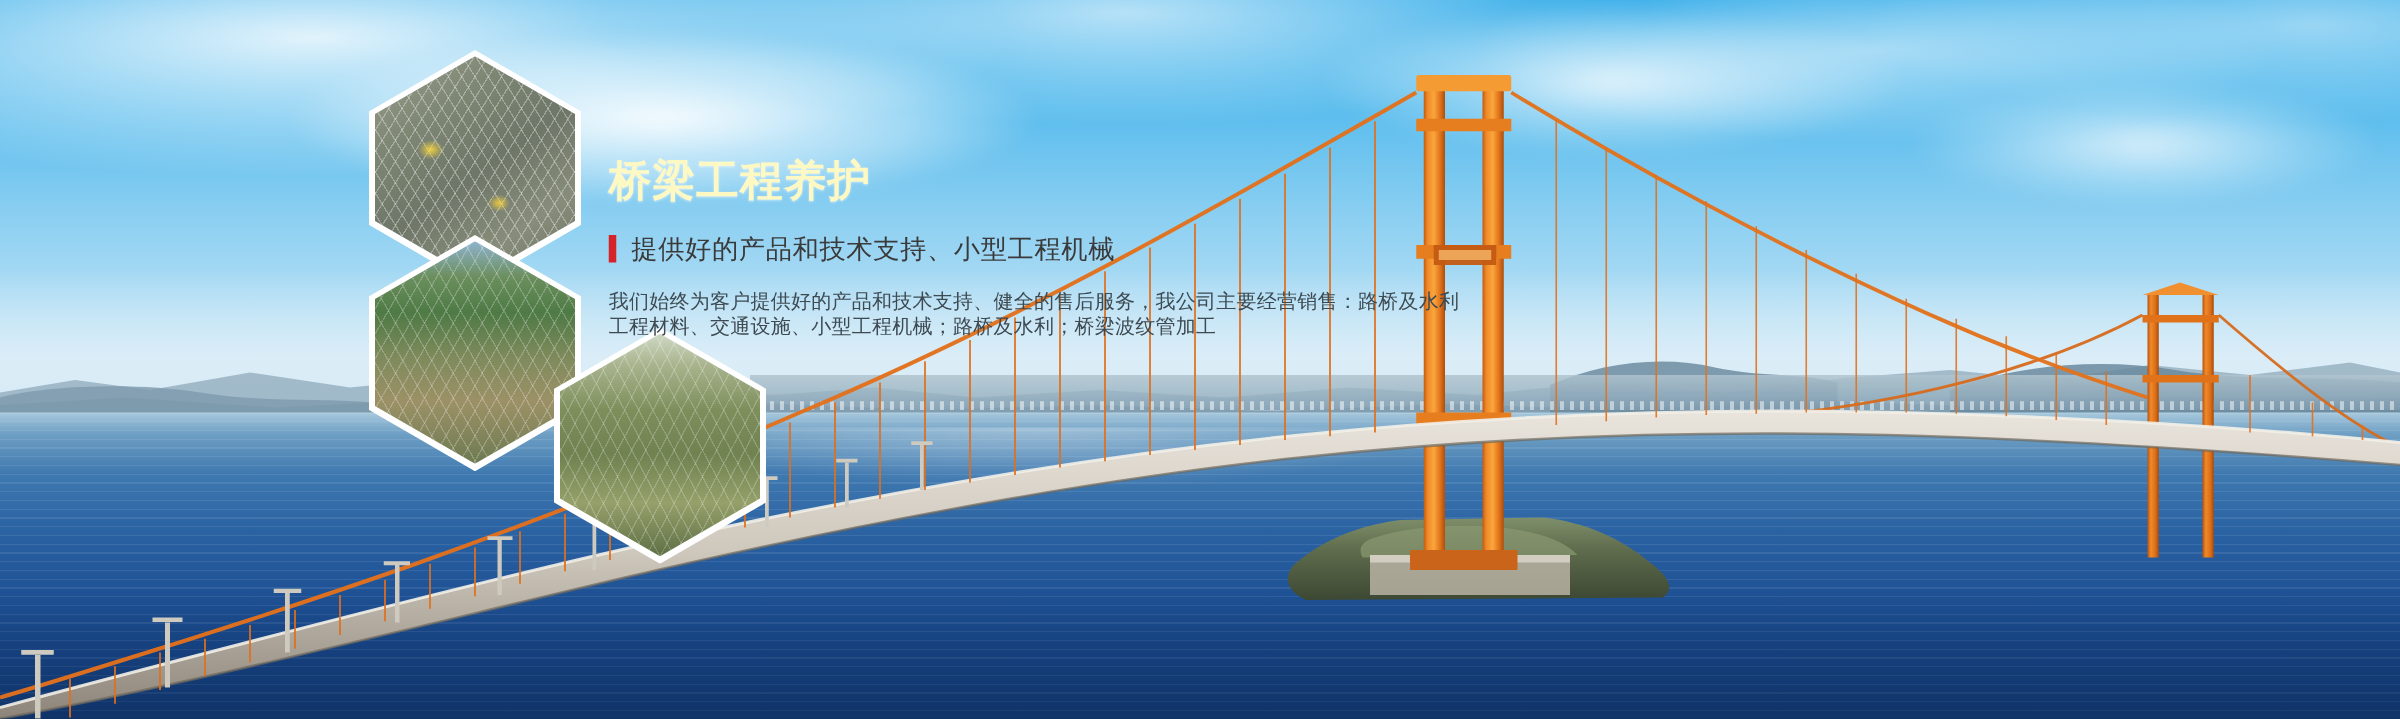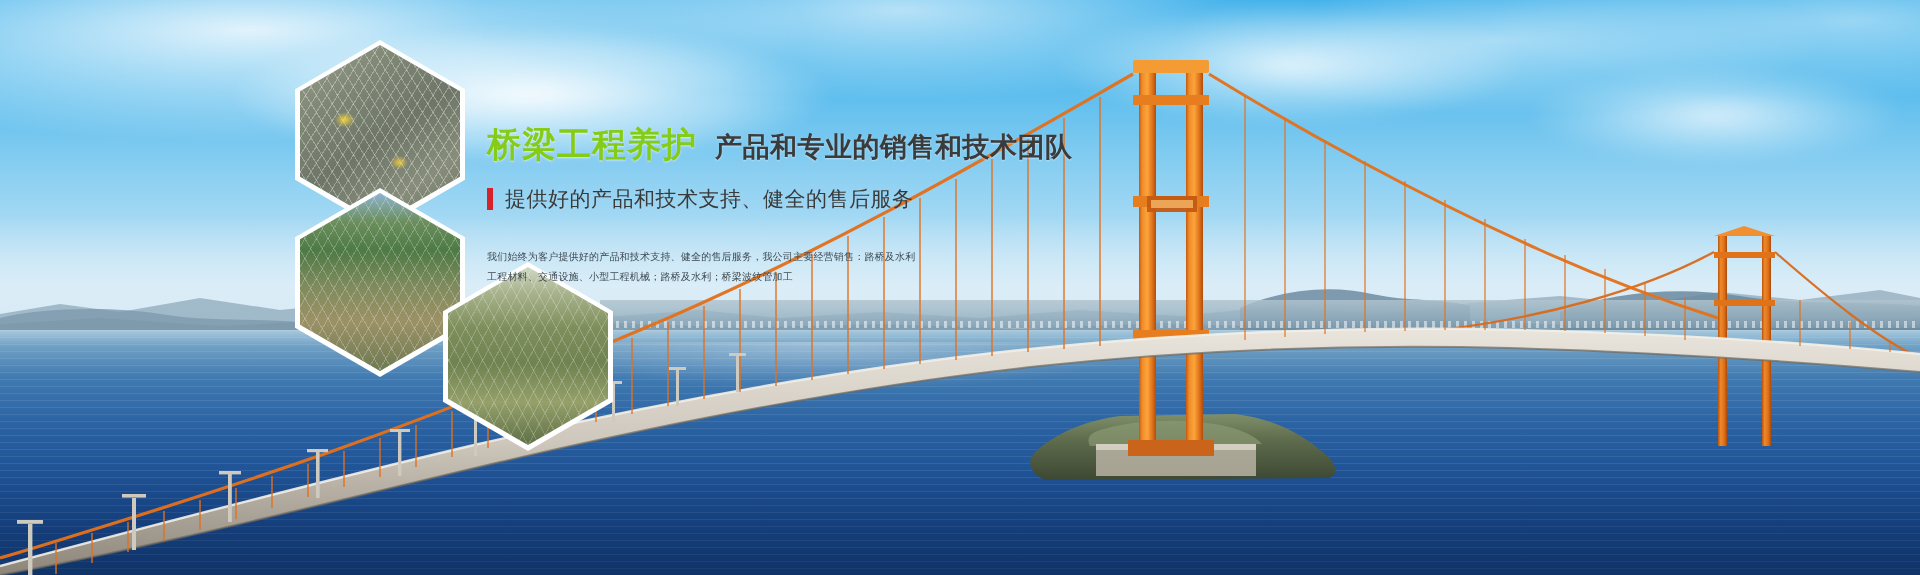--- a/index.html
+++ b/index.html
@@ -115,33 +115,33 @@
       repeating-linear-gradient(62deg, rgba(255,255,255,.2) 0 1px, rgba(255,255,255,0) 1px 10px),
       repeating-linear-gradient(-62deg, rgba(255,255,255,.2) 0 1px, rgba(255,255,255,0) 1px 10px),
       linear-gradient(180deg, #cfd8c4 0%, #a9b48e 14%, #7e8f5c 34%, #6f8250 54%, #95a06a 76%, #5f7046 100%);
   }
 
   
   .copy { position:absolute; left:487px; top:122px; width:640px; }
 
   .headline { display:flex; align-items:baseline; white-space:nowrap; }
   .h-main {
-    font-size:34px; font-weight:bold; color:#84cc16; letter-spacing:1px;
+    font-size:34px; font-weight:bold; color:#fef9c3; letter-spacing:1px;
     text-shadow:0 1px 2px rgba(255,255,255,.55);
   }
   .h-sub {
     font-size:27px; font-weight:bold; color:#3b3b3b; letter-spacing:.5px;
     margin-left:18px; text-shadow:0 1px 2px rgba(255,255,255,.45);
   }
 
   .subline { display:flex; align-items:center; margin-top:17px; }
   .redbar { width:6px; height:22px; background:#d6232a; margin-right:12px; flex:0 0 auto; }
   .sub-text { font-size:21px; color:#3a3a3a; letter-spacing:.5px; white-space:nowrap; }
 
-  .para { margin-top:34px; font-size:10px; line-height:20px; color:#3d4a52; letter-spacing:.2px; }
+  .para { margin-top:19px; font-size:16px; line-height:20px; color:#3d4a52; letter-spacing:.2px; }
   .para div { white-space:nowrap; }
 </style>
 </head>
 <body>
 
 <div class="banner">
 
   <div class="sky"></div>
   <div class="cloudA"></div>
   <div class="cloudB"></div>
@@ -334,26 +334,25 @@
     <div class="hex hex2 ph2"></div>
 
     <div class="hexFrame hex3f"></div>
     <div class="hex hex3 ph3"></div>
   </div>
 
   <div class="copy">
 
     <div class="headline">
       <span class="h-main">桥梁工程养护</span>
-      <span class="h-sub">产品和专业的销售和技术团队</span>
     </div>
 
     <div class="subline">
       <span class="redbar"></span>
-      <span class="sub-text">提供好的产品和技术支持、健全的售后服务</span>
+      <span class="sub-text">提供好的产品和技术支持、小型工程机械</span>
     </div>
 
     <div class="para">
       <div>我们始终为客户提供好的产品和技术支持、健全的售后服务，我公司主要经营销售：路桥及水利</div>
       <div>工程材料、交通设施、小型工程机械；路桥及水利；桥梁波纹管加工</div>
     </div>
 
   </div>
 </div>
 

